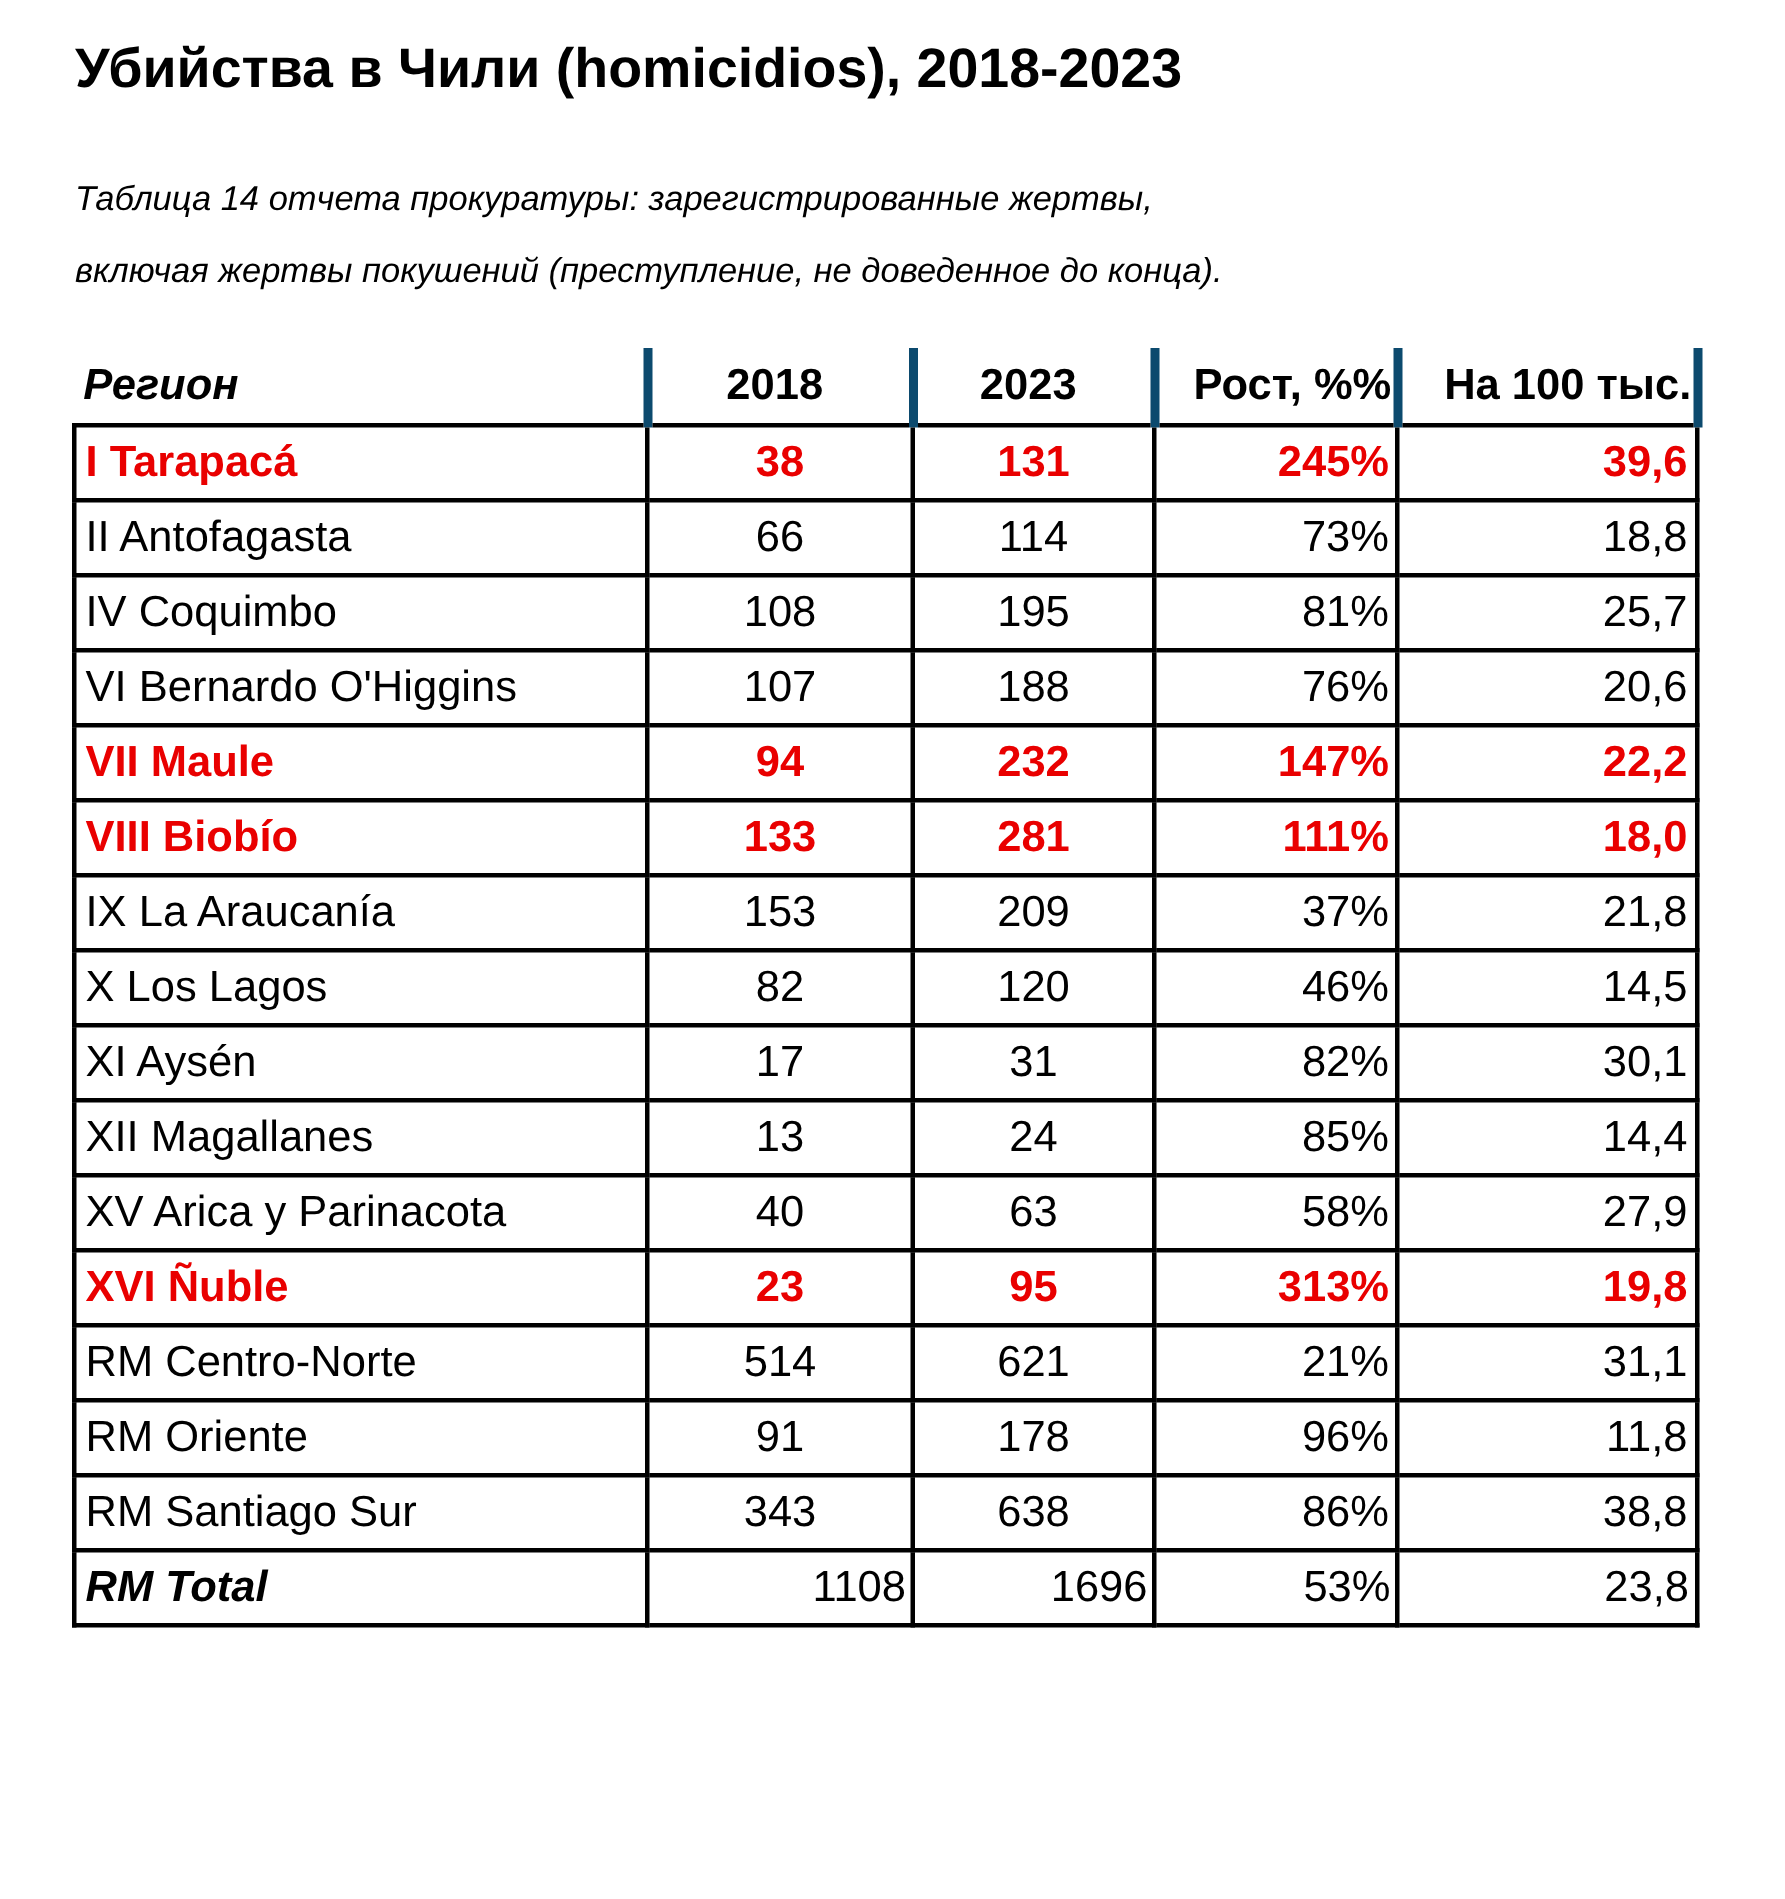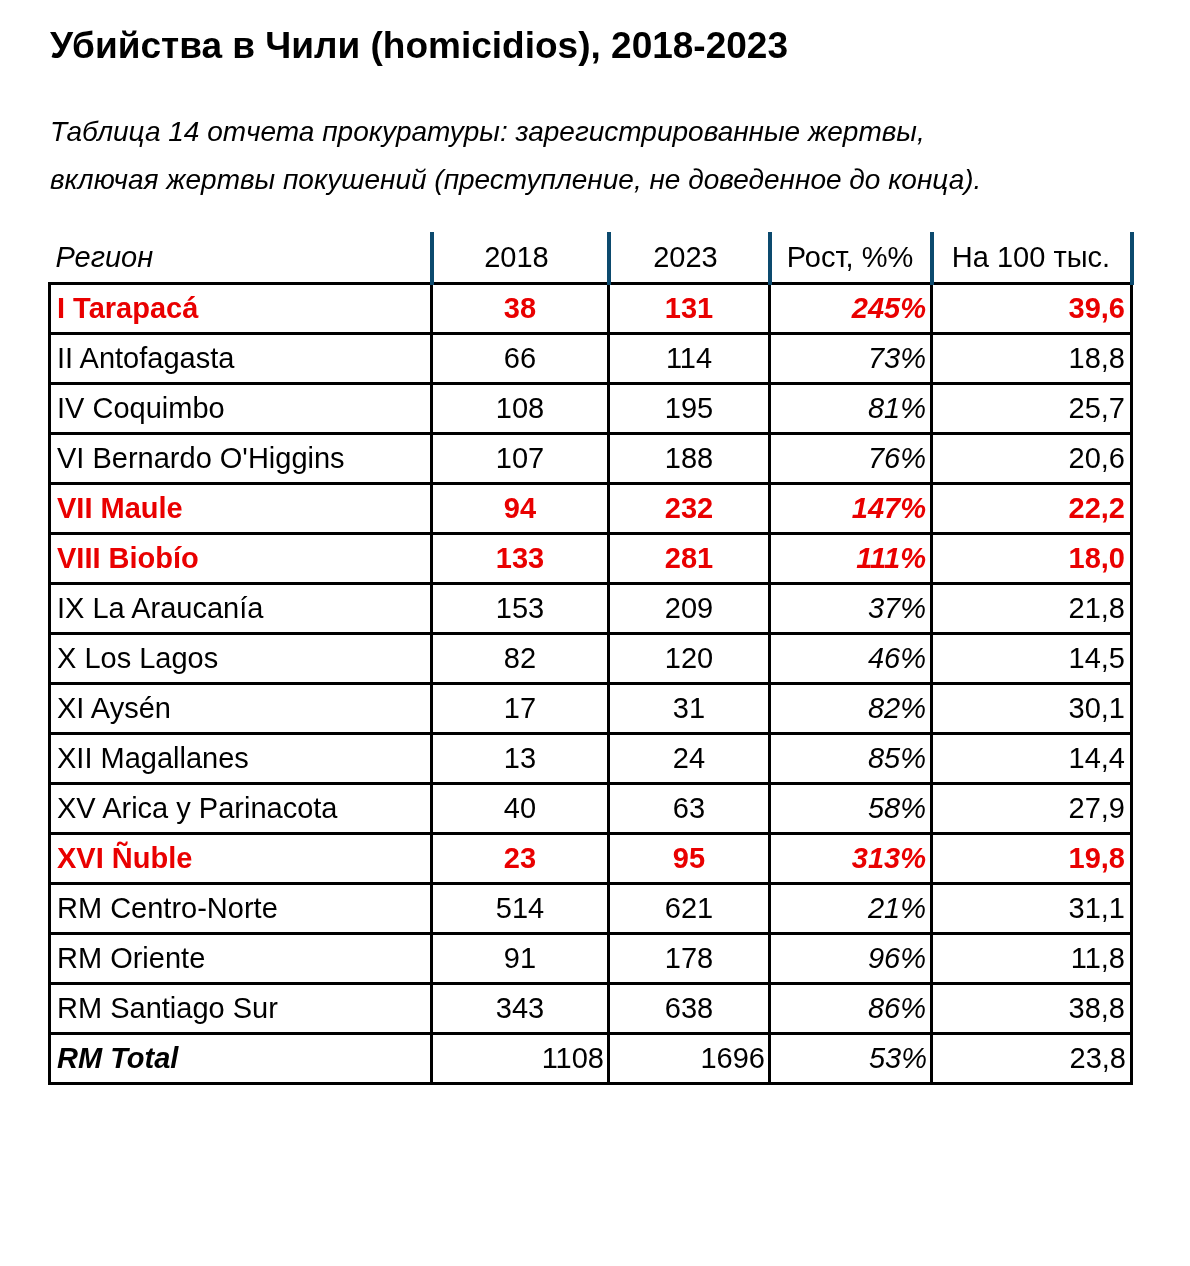--- a/index.html
+++ b/index.html
@@ -6,42 +6,42 @@
   body{
     width:1190px;height:1266px;background:#ffffff;color:#000000;
     font-family:"Liberation Sans",sans-serif;overflow:hidden;
   }
   .page{padding:24px 58px 0 48px;}
   h1.title{
     font-size:37px;font-weight:bold;margin:0 0 0 2px;line-height:44px;
     letter-spacing:0px;
   }
   .subtitle{
-    font-style:italic;font-size:28px;line-height:48px;margin:40px 0 0 2px;
+    font-style:italic;font-size:23px;line-height:48px;margin:40px 0 0 2px;
   }
   table.homicides{
     border-collapse:collapse;table-layout:fixed;margin-top:28px;
     width:1082px;font-size:29px;
   }
   
   thead th{
-    font-weight:normal;border:none;border-right:4px solid #0c4a6e;
+    font-weight:bold;border:none;border-right:6px solid #0c4a6e;
     height:48px;vertical-align:middle;white-space:nowrap;overflow:hidden;
   }
   th.h-region{font-style:italic;text-align:left;padding-left:6px;}
   th.h-2018,th.h-2023{text-align:center;padding-right:8px;margin-left:32px;}
-  th.h-growth,th.h-per{text-align:center;padding-left:0;}
+  th.h-growth,th.h-per{text-align:right;padding-left:0;}
   
   tbody td, tr.rm-total td{
     border:3px solid #000;height:45px;vertical-align:middle;
     white-space:nowrap;overflow:hidden;
   }
   td.region{text-align:left;padding-left:6px;}
   td.num{text-align:center;}
-  td.pct{text-align:right;padding-right:4px;font-style:italic;}
+  td.pct{text-align:right;padding-right:4px;}
   td.per{text-align:right;padding-right:5px;}
   tr.hl td{color:var(--hl,#e90000);font-weight:bold;}
   tr.rm-total td.region{font-weight:bold;font-style:italic;}
   tr.rm-total td.num{text-align:right;padding-right:3px;}
   tr.rm-total td.pct{padding-right:3px;}
   tr.rm-total td.per{padding-right:4px;}
 </style>
 </head>
 <body style="--hl: #e90000;">
 

